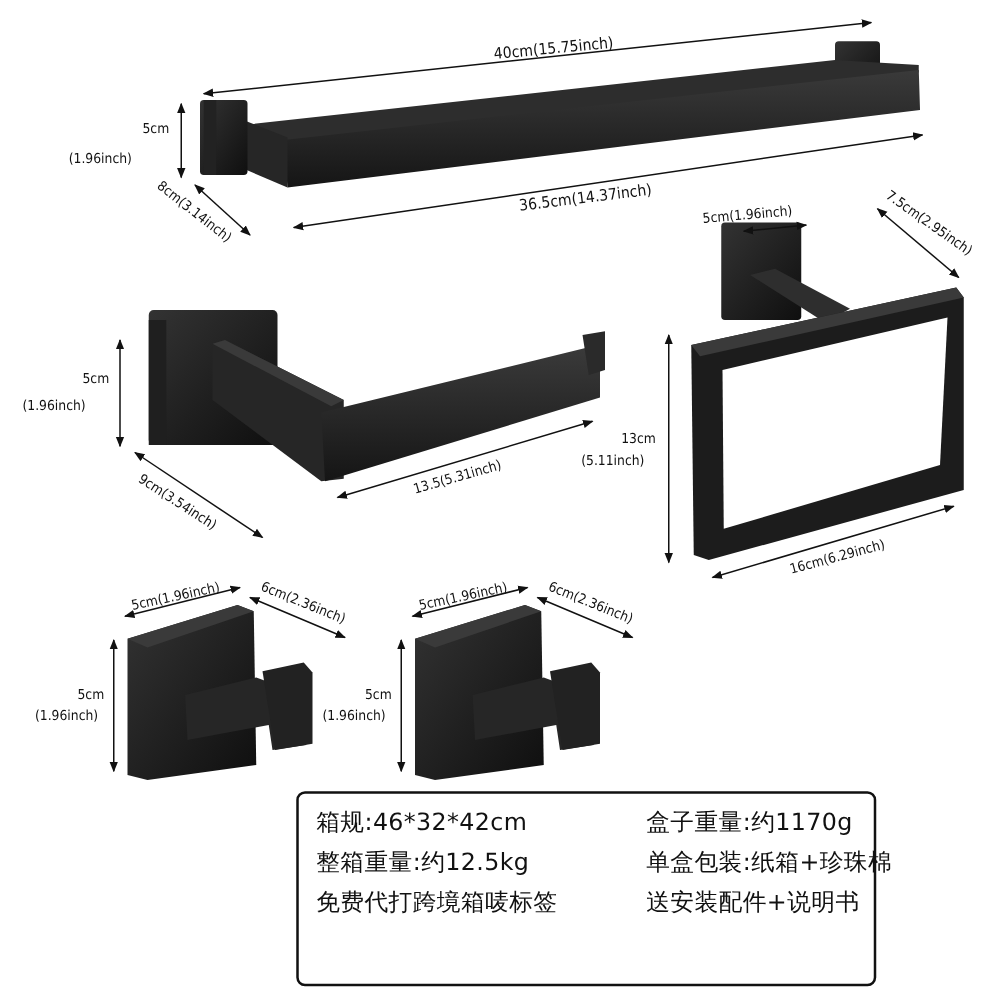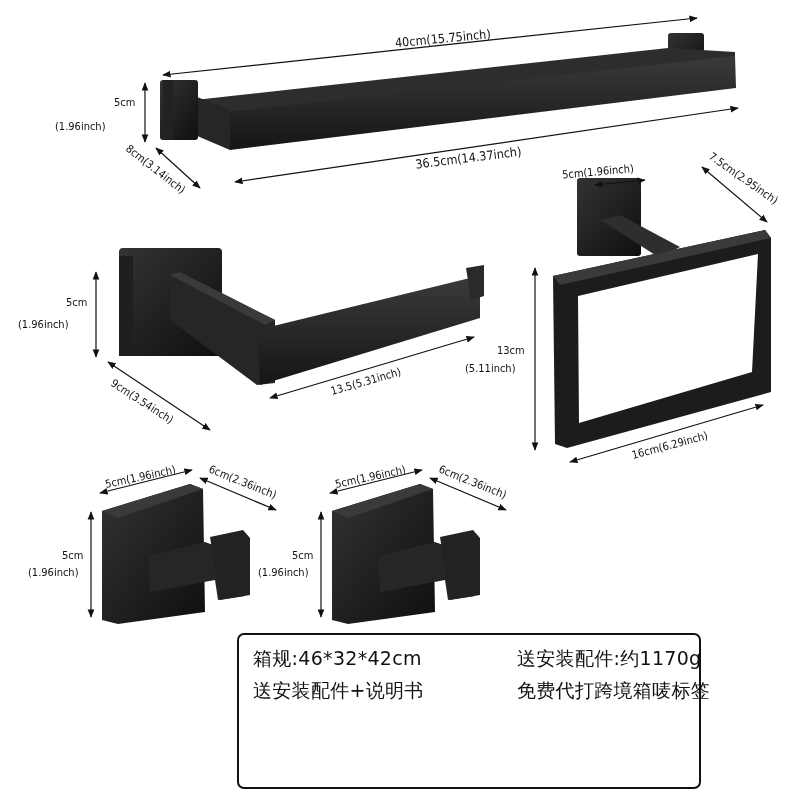--- a/index.html
+++ b/index.html
@@ -125,17 +125,19 @@
   <line class="dim" x1="430" y1="478" x2="506" y2="510" marker-start="url(#arr)" marker-end="url(#arr)"></line>
   <text class="lbl" x="438" y="472" transform="rotate(22 438 472)">6cm(2.36inch)</text>
   <line class="dim" x1="321" y1="512" x2="321" y2="617" marker-start="url(#arr)" marker-end="url(#arr)"></line>
   <text class="lbl" x="292" y="559">5cm</text>
   <text class="lbl" x="258" y="576">(1.96inch)</text>
 </svg>
 
 <div class="info-box">
   <div class="info-grid">
     <div class="info-cell">箱规:46*32*42cm</div>
-    <div class="info-cell">送安装配件:约1170g</div>
+    <div class="info-cell">盒子重量:约1170g</div>
+    <div class="info-cell">整箱重量:约12.5kg</div>
+    <div class="info-cell">单盒包装:纸箱+珍珠棉</div>
+    <div class="info-cell">免费代打跨境箱唛标签</div>
     <div class="info-cell">送安装配件+说明书</div>
-    <div class="info-cell">免费代打跨境箱唛标签</div>
   </div>
 </div>
 
 </body></html>

